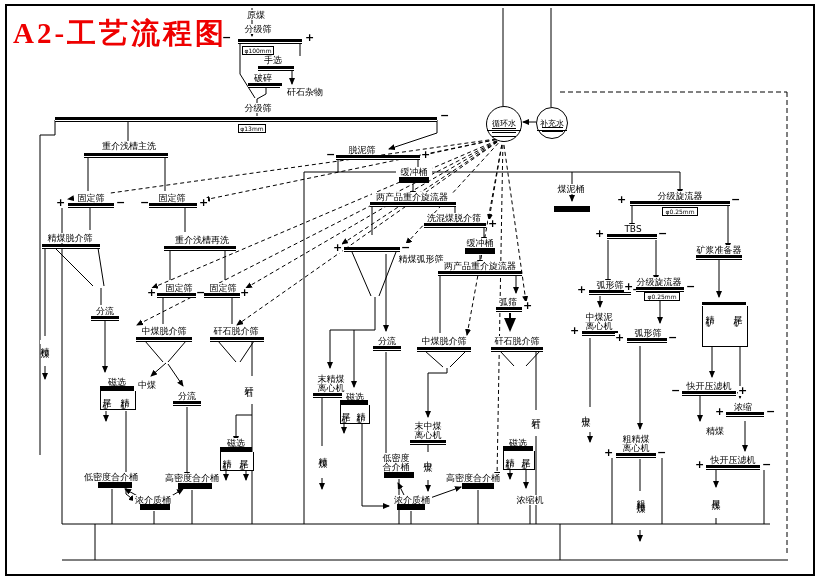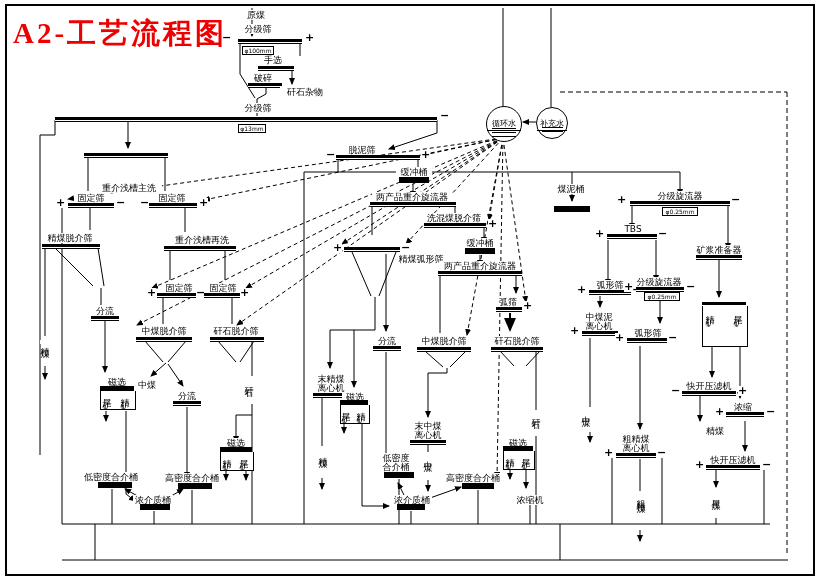--- a/index.html
+++ b/index.html
@@ -186,21 +186,21 @@
       <div class="n-sub" style="left: 242px; top: 46px; width: 30px;">φ100mm</div>
       <div class="n-label" style="left: 258px; top: 55px; width: 30px;">手选</div>
       <div class="n-bar" style="left: 258px; top: 66px; width: 36px;"></div>
       <div class="n-label" style="left: 248px; top: 73px; width: 30px;">破碎</div>
       <div class="n-bar" style="left: 248px; top: 83px; width: 34px;"></div>
       <div class="n-label" style="left: 280px; top: 87px; width: 50px;">矸石杂物</div>
       <div class="n-label" style="left: 232px; top: 103px; width: 52px;">分级筛</div>
       <div class="n-bar" style="left: 55px; top: 117px; width: 382px;"></div>
       <div class="n-sub" style="left: 238px; top: 124px; width: 26px;">φ13mm</div>
       <div class="n-sign" style="left: 440px; top: 111px;">−</div>
-      <div class="n-label" style="left: 96px; top: 141px; width: 66px; margin-top: 42px;">重介浅槽主洗</div>
+      <div class="n-label" style="left: 96px; top: 141px; width: 66px;">重介浅槽主洗</div>
       <div class="n-bar" style="left: 84px; top: 153px; width: 84px;"></div>
       <div class="n-label" style="left: 74px; top: 193px; width: 34px;">固定筛</div>
       <div class="n-bar" style="left: 68px; top: 203px; width: 46px;"></div>
       <div class="n-sign" style="left: 56px; top: 198px;">+</div>
       <div class="n-sign" style="left: 116px; top: 198px;">−</div>
       <div class="n-label" style="left: 155px; top: 193px; width: 34px;">固定筛</div>
       <div class="n-bar" style="left: 149px; top: 203px; width: 48px;"></div>
       <div class="n-sign" style="left: 140px; top: 198px;">−</div>
       <div class="n-sign" style="left: 199px; top: 198px;">+</div>
       <div class="n-label" style="left: 46px; top: 233px; width: 48px;">精煤脱介筛</div>

